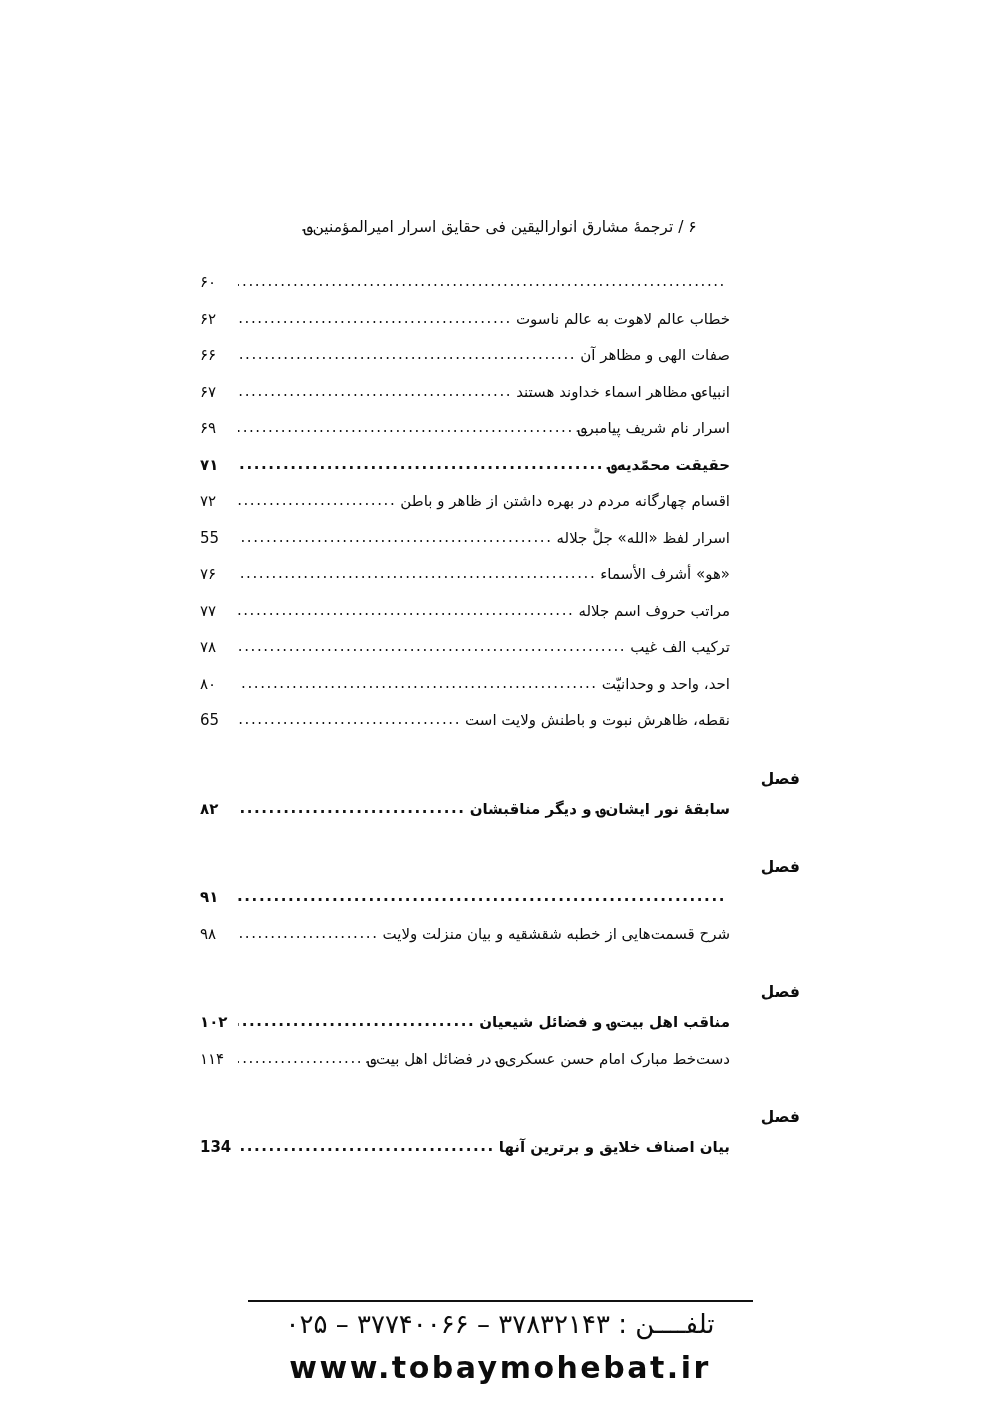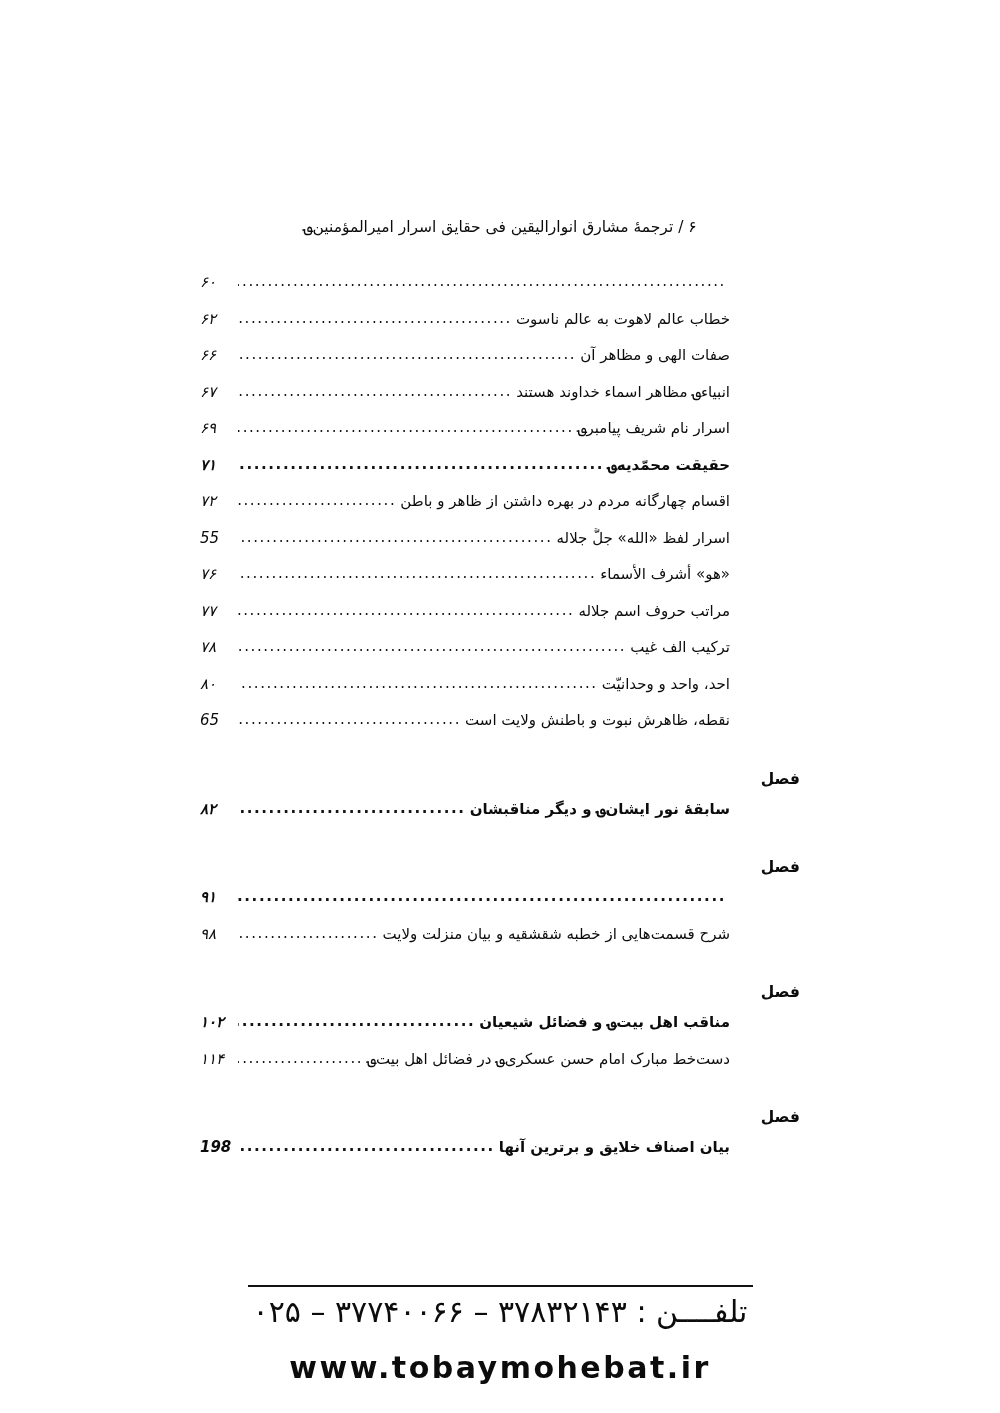--- a/index.html
+++ b/index.html
@@ -84,21 +84,20 @@
              "........................................................................";
   }
 
   .page-no {
     flex: 0 0 auto;
     direction: rtl;
     unicode-bidi: isolate;
     min-width: 34px;
     text-align: left;
     font-size: 15px;
-    font-style: italic;
   }
 
   
   .fasl-heading {
     text-align: right;
     font-size: 15.5px;
     font-weight: bold;
     direction: rtl;
     height: 36px;
     line-height: 36px;
@@ -118,39 +117,39 @@
     text-align: center;
   }
   .footer-rule {
     width: 505px;
     height: 2px;
     background: #111;
     margin: 0 auto 6px auto;
   }
   .phone-line {
     direction: rtl;
-    font-size: 30px;
+    font-size: 26px;
     letter-spacing: 1px;
     white-space: nowrap;
     line-height: 1.25;
   }
   .phone-label {
     letter-spacing: 0;
   }
   .phone-digits {
     direction: ltr;
     unicode-bidi: isolate;
     letter-spacing: 2px;
   }
   .website {
     direction: ltr;
     font-size: 30px;
     font-weight: bold;
     letter-spacing: 2.5px;
-    margin-top: 20px;
+    margin-top: 10px;
     white-space: nowrap;
   }
 </style>
 </head>
 <body>
 
 <div class="page">
 
   <div class="running-head">
     <span>۶ / ترجمهٔ مشارق انوارالیقین فی حقایق اسرار امیرالمؤمنین؈</span>
@@ -253,21 +252,21 @@
         <span class="entry-title">دست‌خط مبارک امام حسن عسکری؈ در فضائل اهل بیت؈</span>
         <span class="leader"></span>
         <span class="page-no">۱۱۴</span>
       </div>
       <div class="spacer-before-fasl"></div>
       <div class="fasl-heading">فصل</div>
       <div class="spacer-after-fasl"></div>
       <div class="toc-entry bold">
         <span class="entry-title">بیان اصناف خلایق و برترین آنها</span>
         <span class="leader"></span>
-        <span class="page-no">198</span>
+        <span class="page-no">134</span>
       </div>
     </div>
 
   <div class="footer">
     <div class="footer-rule"></div>
     <div class="phone-line">
       <span class="phone-label">تلفــــن :</span>
       <span class="phone-digits">۰۲۵ – ۳۷۷۴۰۰۶۶ – ۳۷۸۳۲۱۴۳</span>
     </div>
     <div class="website">www.tobaymohebat.ir</div>

